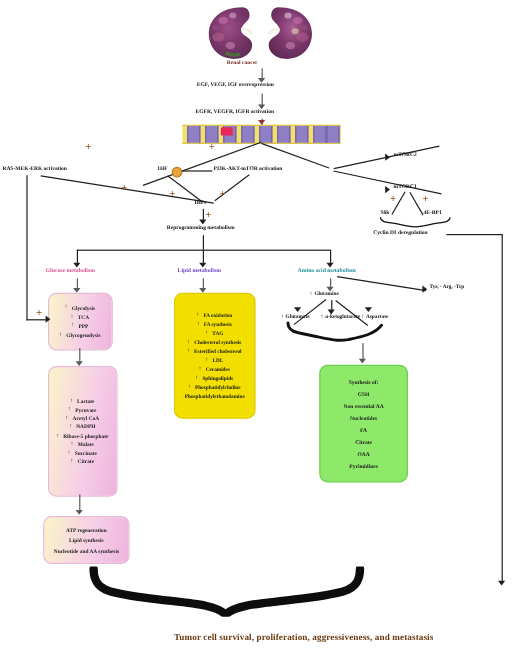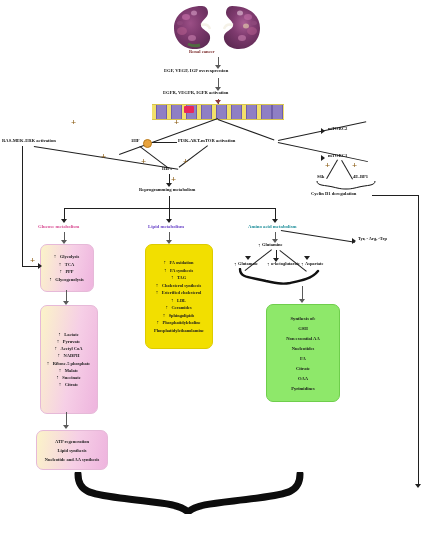--- a/index.html
+++ b/index.html
@@ -285,14 +285,15 @@
     <span>FA</span>
     <span>Citrate</span>
     <span>OAA</span>
     <span>Pyrimidines</span>
   </div>
 
   <svg class="brace" style="left:70px;top:472px;" width="240" height="42" viewBox="0 0 240 42">
     <path d="M8 2 C8 20 20 22 50 26 C88 31 108 31 118 40 C128 31 150 31 188 26 C218 22 230 20 230 2" stroke="#0d0d0d" stroke-width="7" fill="none" stroke-linecap="round" stroke-linejoin="round"></path>
   </svg>
 
+  <div class="title-final" style="left:145px;top:526px;font-size:7.6px;letter-spacing:.1px;">Tumor cell survival, proliferation, aggressiveness, and metastasis</div>
 
 </div>
 
 </body></html>

